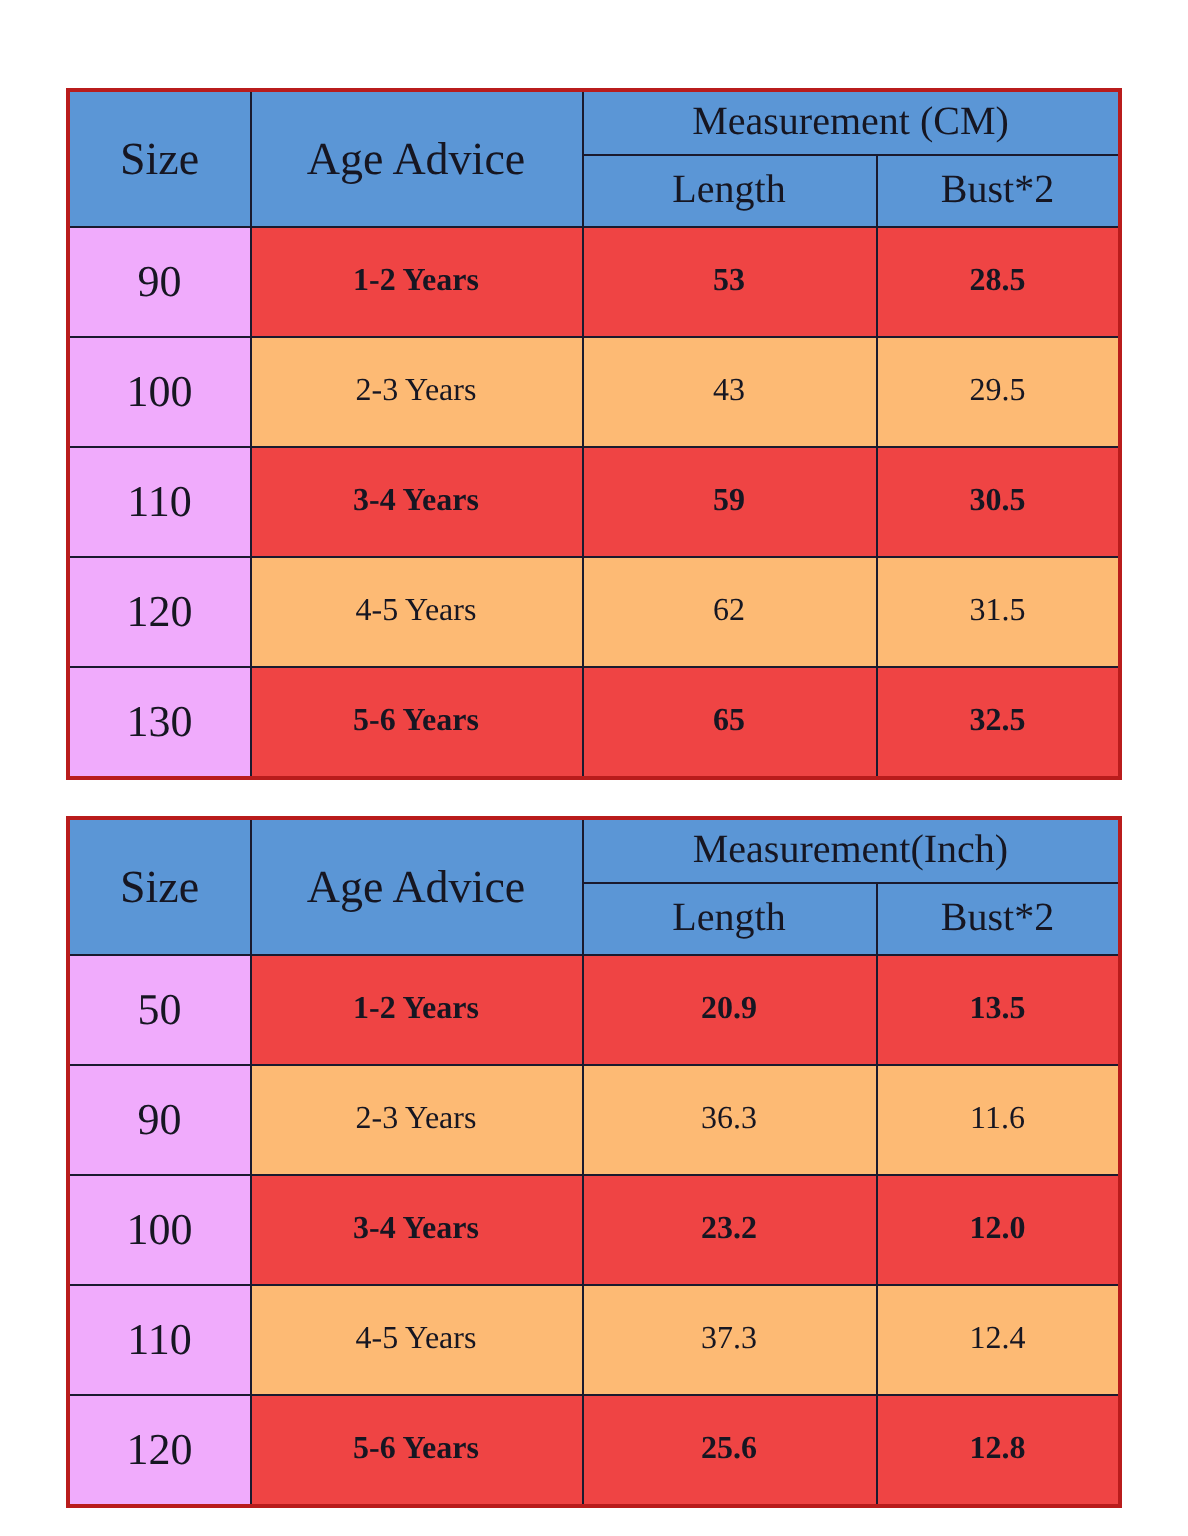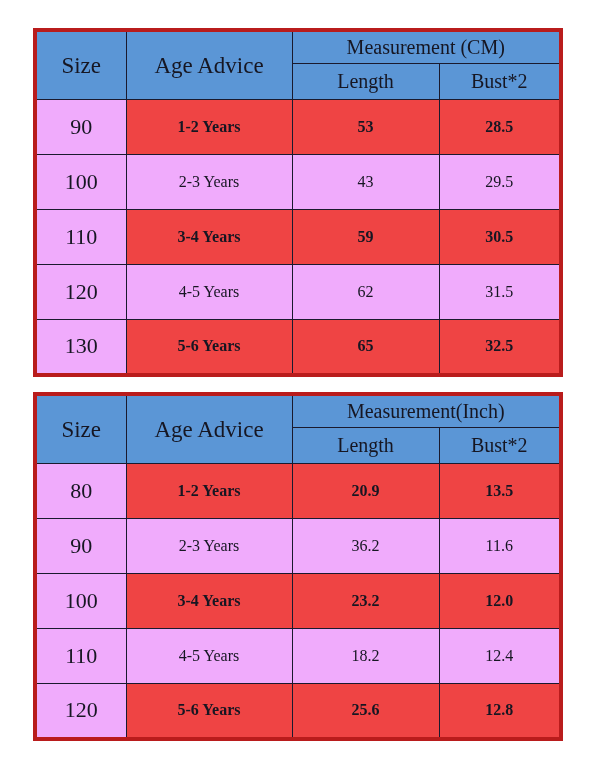--- a/index.html
+++ b/index.html
@@ -20,21 +20,22 @@
     left: 33px;
     width: 526px;
   }
   #table-cm-wrap  { top: 28px; }
   #table-in-wrap  { top: 392px; }
 
   table.size-table {
     border-collapse: collapse;
     width: 526px;
     table-layout: fixed;
-    border: 4px solid #b91c1c;
+    border: 2px solid #b91c1c;
+    margin-top: 16px;
   }
   table.size-table td,
   table.size-table th {
     border: 1px solid #1a1a2e;
     text-align: center;
     vertical-align: middle;
     color: #161622;
     font-weight: normal;
     padding: 0;
   }
@@ -73,21 +74,21 @@
   td.cell-text {
     font-size: 16px;
     font-weight: bold;
   }
   td.cell-num {
     font-size: 16px;
   }
   tr.row-green td.cell-text,
   tr.row-green td.cell-num { background: #ef4444; font-weight: bold; }
   tr.row-peach td.cell-text,
-  tr.row-peach td.cell-num { background: #f0abfc; }
+  tr.row-peach td.cell-num { background: #fdba74; }
 </style>
 </head>
 <body>
 
 <div class="chart-wrap" id="table-cm-wrap">
   <table class="size-table">
     <colgroup>
       <col class="c-size">
         <col class="c-age">
         <col class="c-length">
@@ -153,41 +154,41 @@
         <th class="h-age" rowspan="2">Age Advice</th>
         <th class="h-meas" colspan="2">Measurement(Inch)</th>
       </tr>
       <tr>
         <th class="h-sub">Length</th>
         <th class="h-sub">Bust*2</th>
       </tr>
     </thead>
     <tbody>
         <tr class="row-green">
-          <td class="cell-size">80</td>
+          <td class="cell-size">50</td>
           <td class="cell-text">1-2 Years</td>
           <td class="cell-num">20.9</td>
           <td class="cell-num">13.5</td>
         </tr>
         <tr class="row-peach">
           <td class="cell-size">90</td>
           <td class="cell-text">2-3 Years</td>
-          <td class="cell-num">36.2</td>
+          <td class="cell-num">36.3</td>
           <td class="cell-num">11.6</td>
         </tr>
         <tr class="row-green">
           <td class="cell-size">100</td>
           <td class="cell-text">3-4 Years</td>
           <td class="cell-num">23.2</td>
           <td class="cell-num">12.0</td>
         </tr>
         <tr class="row-peach">
           <td class="cell-size">110</td>
           <td class="cell-text">4-5 Years</td>
-          <td class="cell-num">18.2</td>
+          <td class="cell-num">37.3</td>
           <td class="cell-num">12.4</td>
         </tr>
         <tr class="row-green">
           <td class="cell-size">120</td>
           <td class="cell-text">5-6 Years</td>
           <td class="cell-num">25.6</td>
           <td class="cell-num">12.8</td>
         </tr>
       </tbody>
   </table>

